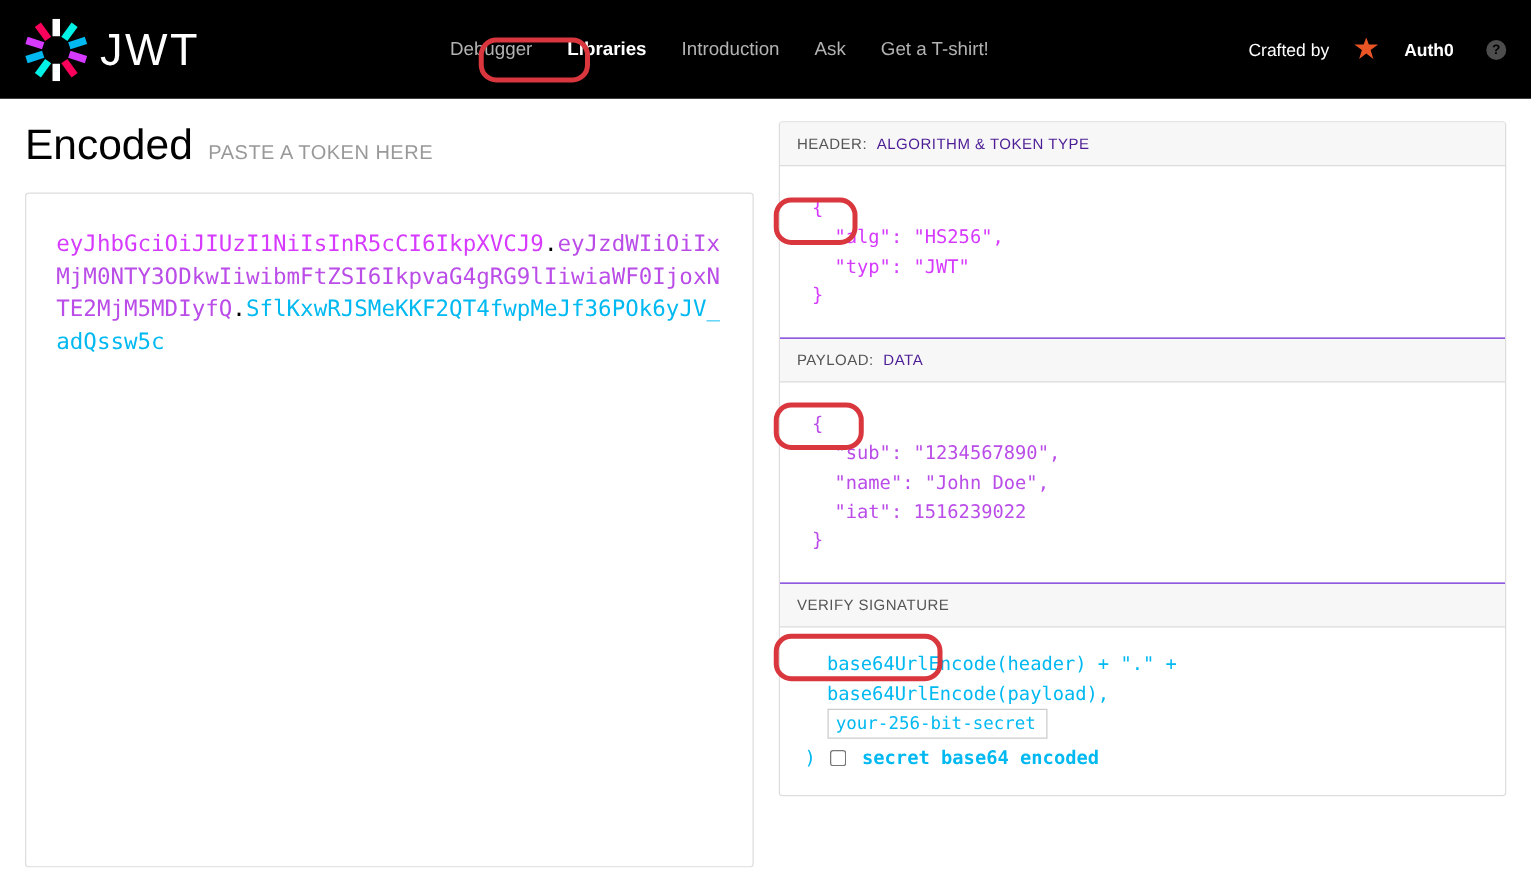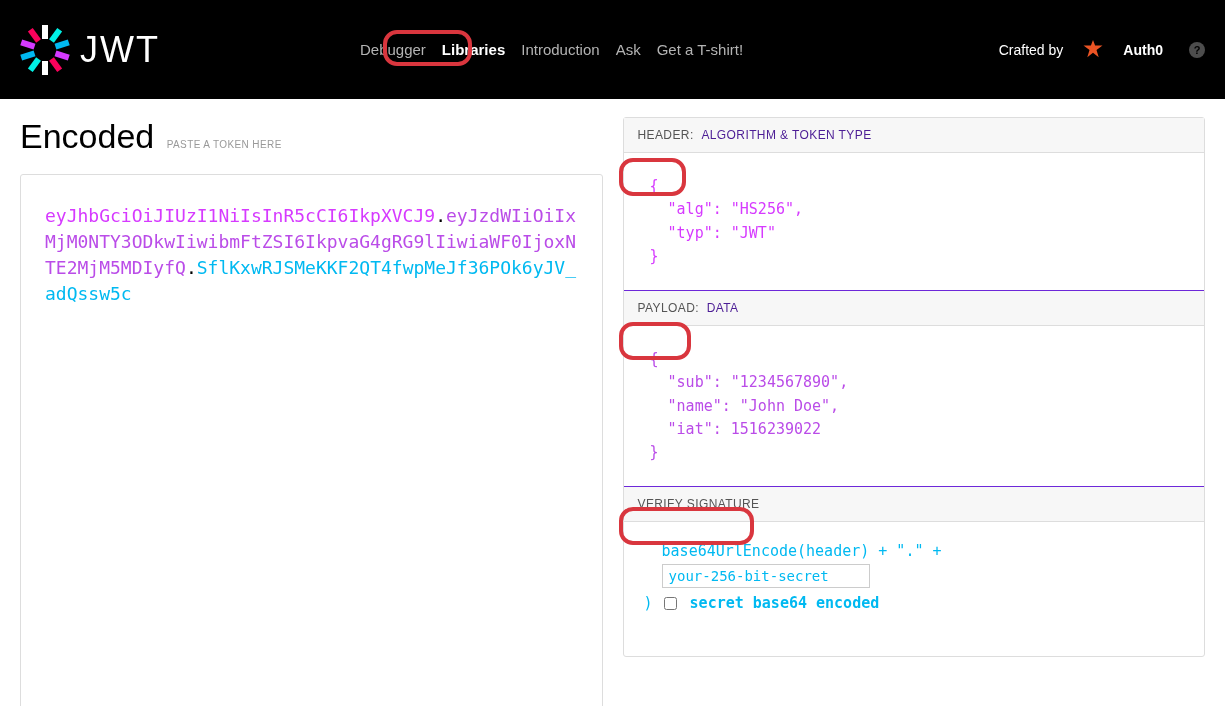--- a/index.html
+++ b/index.html
@@ -1,51 +1,51 @@
 <!DOCTYPE html>
 <html><head>
   <meta charset="utf-8">
   <style>
     * { margin: 0; padding: 0; box-sizing: border-box; }
     body { font-family: -apple-system, BlinkMacSystemFont, "Segoe UI", Helvetica, Arial, sans-serif; background: #fff; width: 1225px; }
     
-    .navbar { background: #000; height: 99px; display: flex; align-items: center; padding: 0 20px; }
+    .navbar { background: #000; height: 79px; display: flex; align-items: center; padding: 0 20px; }
     .logo-wrap { display: flex; align-items: center; gap: 10px; }
     .logo-icon { width: 50px; height: 50px; position: relative; }
     .logo-text { color: #fff; font-size: 36px; font-weight: 400; letter-spacing: 2px; font-family: Arial, sans-serif; }
-    .nav-links { display: flex; gap: 16px; margin-left: 200px; align-items: center; }
+    .nav-links { display: flex; gap: 28px; margin-left: 200px; align-items: center; }
     .nav-link { color: #b3b3b3; font-size: 15px; text-decoration: none; cursor: pointer; }
     .nav-link.active { color: #fff; font-weight: 700; }
     .nav-right { margin-left: auto; display: flex; align-items: center; gap: 20px; color: #fff; font-size: 14px; }
     .auth0-icon { width: 20px; height: 20px; }
     .help-icon { width: 16px; height: 16px; background: #4d4d4d; border-radius: 50%; display: inline-flex; align-items: center; justify-content: center; color: #000; font-size: 11px; font-weight: bold; margin-left: 6px; }
     
     .main { display: flex; padding: 18px 20px 0 20px; gap: 0; }
     .col { flex: 1; }
     .col-left { padding-right: 10px; }
     .col-right { padding-left: 10px; }
     
     .section-title { font-size: 34px; font-weight: 400; color: #000; display: inline-block; margin-bottom: 18px; }
-    .section-subtitle { font-size: 10px; color: #999; font-weight: 400; letter-spacing: 0.4px; margin-left: 8px; text-transform: uppercase; }
+    .section-subtitle { font-size: 16px; color: #999; font-weight: 400; letter-spacing: 0.4px; margin-left: 8px; text-transform: uppercase; }
     
     .encoded-box { border: 1px solid #ddd; border-radius: 3px; padding: 28px 24px; min-height: 540px; }
     .token { font-family: "Consolas", "Monaco", monospace; font-size: 18px; line-height: 1.45; word-break: break-all; }
     .tok-header { color: #d63aff; }
     .tok-dot { color: #000; }
     .tok-payload { color: #ba4ce8; }
     .tok-sig { color: #00b9f1; }
     
     .decoded-box { border: 1px solid #ddd; border-radius: 3px; min-height: 540px; }
     .seg-header { background: #f7f7f7; border-bottom: 1px solid #ddd; padding: 10px 14px; font-size: 12px; letter-spacing: 0.4px; color: #555; text-transform: uppercase; position: relative; }
     .seg-header .sub { color: #4c1d95; margin-left: 4px; }
     .seg-body { padding: 22px 26px; font-family: "Consolas", "Monaco", monospace; font-size: 15px; line-height: 1.55; }
     .seg-body.hdr { color: #d63aff; }
     .seg-body.pay { color: #ba4ce8; }
     .seg-body.sig { color: #00b9f1; padding: 18px 20px 14px 20px; }
-    .secret-input { font-family: "Consolas", "Monaco", monospace; font-size: 14px; border: 1px solid #ccc; padding: 3px 6px; color: #00b9f1; background: #fff; width: 208px; }
+    .secret-input { font-family: "Consolas", "Monaco", monospace; font-size: 14px; border: 1px solid #ccc; padding: 3px 6px; color: #00b9f1; background: #fff; width: 176px; }
     .b64-check { margin: 0 4px 0 2px; vertical-align: middle; }
     .b64-label { font-weight: bold; }
     .seg-top-border { border-top: 1px solid #6d28d9; }
 
     .highlight-ring { position: absolute; border: 4px solid #d9363e; border-radius: 14px; pointer-events: none; z-index: 10; }
     .ring1 { left: 383px; top: 30px; width: 89px; height: 36px; }
     .ring2 { left: 619px; top: 158px; width: 67px; height: 38px; }
     .ring3 { left: 619px; top: 322px; width: 72px; height: 38px; }
     .ring4 { left: 619px; top: 507px; width: 135px; height: 38px; }
     
@@ -132,20 +132,21 @@
         <div class="indent">  "name": "John Doe",</div>
         <div class="indent">  "iat": 1516239022</div>
         <div class="indent">}</div>
       </div>
 
       <div class="seg-header seg-top-border">
         <span>VERIFY SIGNATURE</span>
       </div>
       <div class="seg-body sig">
         <div class="indent">  base64UrlEncode(header) + "." +</div>
+        <div class="indent">  base64UrlEncode(payload),</div>
         <div>&nbsp;&nbsp;<input class="secret-input" value="your-256-bit-secret" style=""></div>
         <div style="margin-top:4px">
           <span>) </span>
           <input type="checkbox" class="b64-check" style="">
           <span class="b64-label">secret base64 encoded</span>
         </div>
       </div>
     </div>
   </div>
 </div>

